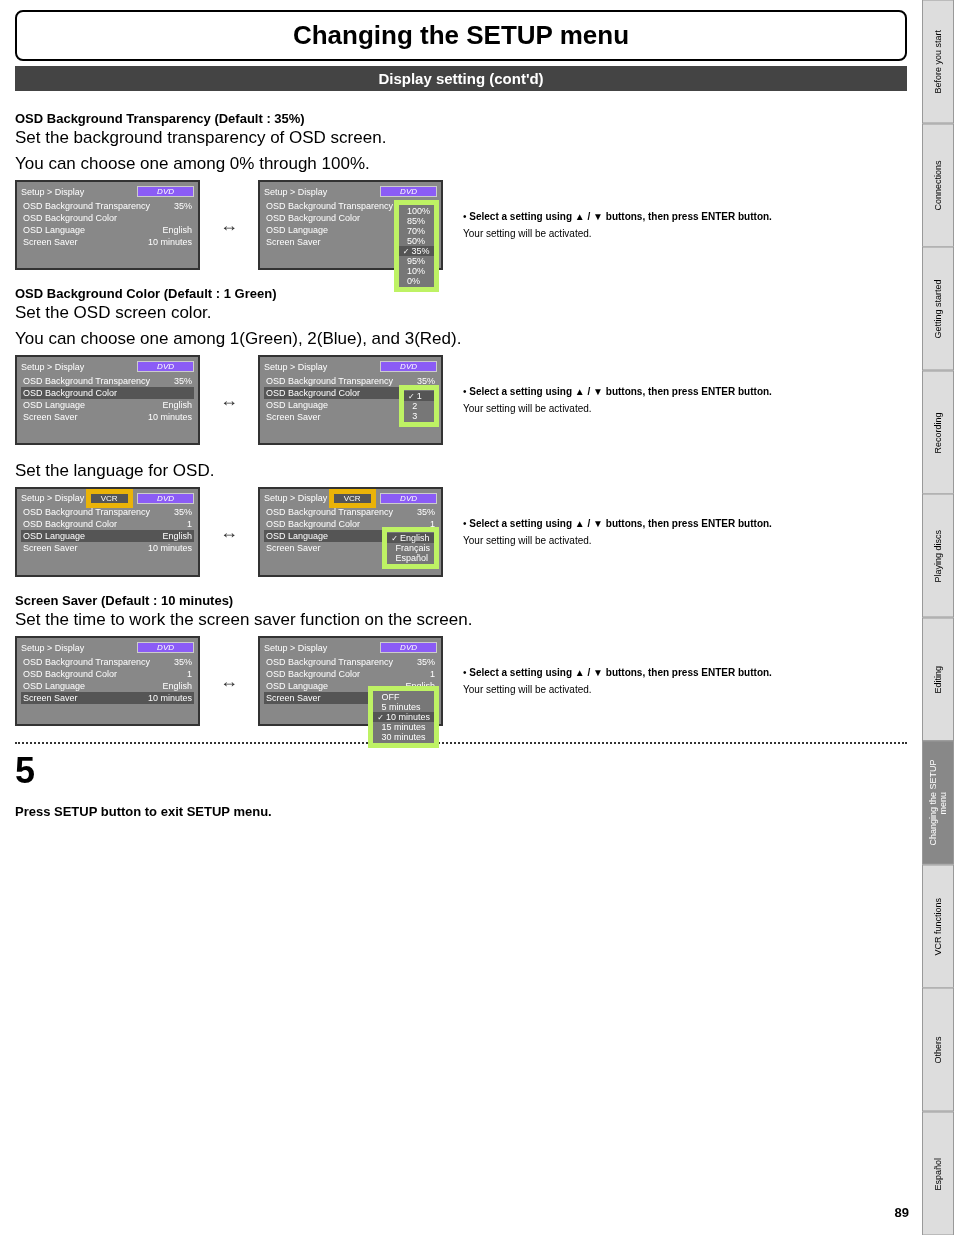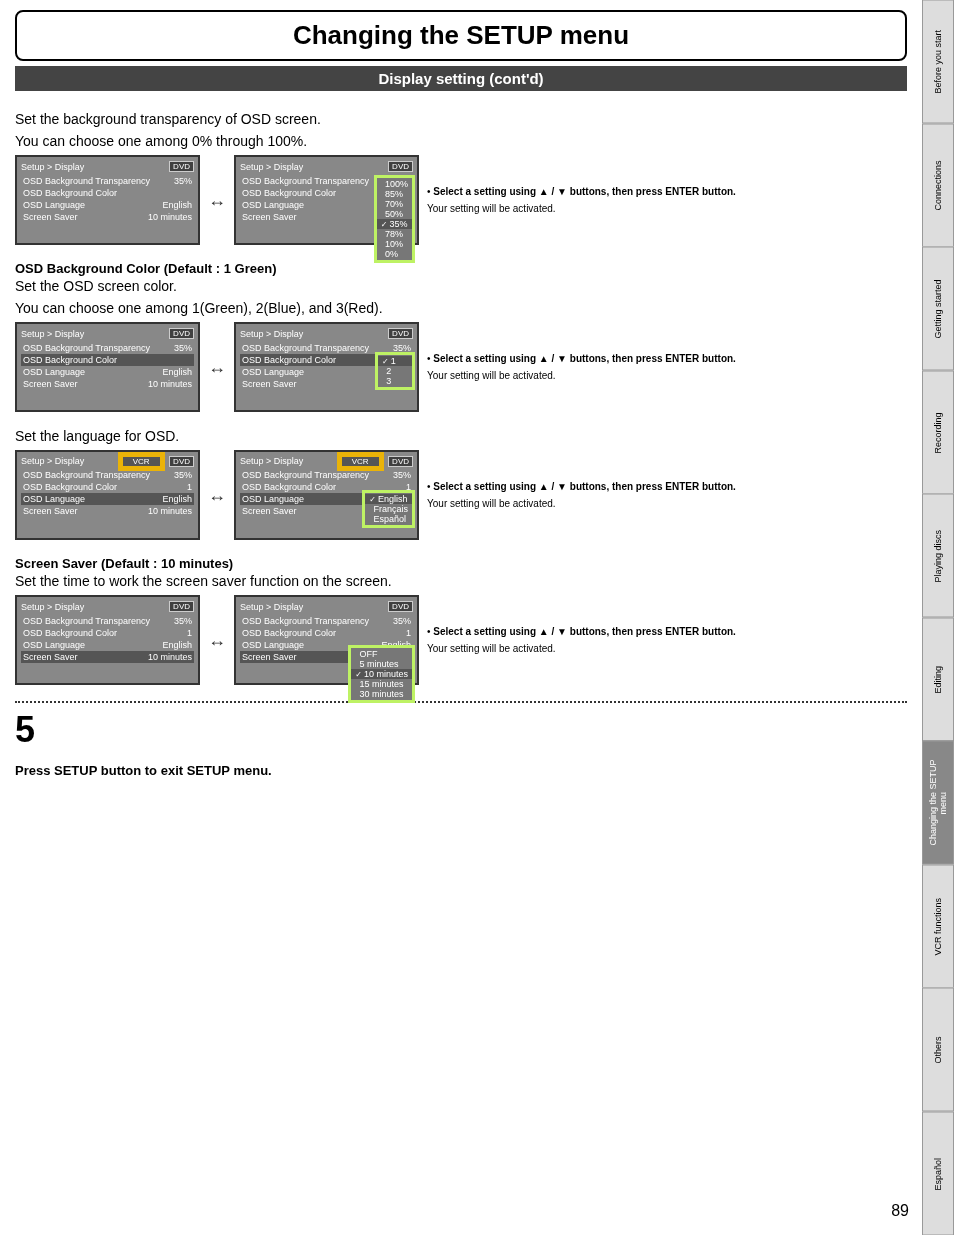--- a/index.html
+++ b/index.html
@@ -76,29 +76,29 @@
     
     .subsection {
       margin-bottom: 16px;
     }
     .subsection-title {
       font-size: 13px;
       font-weight: bold;
       margin-bottom: 2px;
     }
     .subsection-desc {
-      font-size: 14px;
+      font-size: 17px;
       margin-bottom: 6px;
     }
 
     
     .screens-row {
       display: flex;
       align-items: center;
-      gap: 8px;
+      gap: 20px;
       margin-bottom: 4px;
     }
 
     
     .osd-screen {
       background: #888;
       border: 2px solid #333;
       width: 185px;
       min-height: 90px;
       padding: 4px;
@@ -108,25 +108,26 @@
       position: relative;
     }
     .osd-screen-header {
       display: flex;
       justify-content: space-between;
       align-items: center;
       margin-bottom: 3px;
       font-size: 9px;
     }
     .osd-badge {
-      background: #404040;
+      background: #8b5cf6;
       border: 1px solid #ccc;
-      padding: 0 3px;
+      padding: 0 19px;
       font-size: 8px;
       color: #fff;
+      font-style: italic;
     }
     .osd-badge-vcr {
       background: #555;
       border: 5px solid #eab308;
       padding: 0 10px;
       font-size: 8px;
       color: #fff;
       margin-right: 2px;
     }
     .osd-row {
@@ -155,21 +156,21 @@
       width: 185px;
       min-height: 90px;
       padding: 4px;
       font-size: 9px;
       color: #fff;
       flex-shrink: 0;
       position: relative;
     }
     .dropdown-list {
       background: #777;
-      border: 3px solid #bef264;
+      border: 5px solid #bef264;
       font-size: 9px;
       color: #fff;
       position: absolute;
       right: 4px;
       padding: 1px 0;
       min-width: 40px;
     }
     .dropdown-item {
       padding: 0 4px;
       display: flex;
@@ -206,22 +207,22 @@
 
     .press-setup {
       font-size: 13px;
       font-weight: bold;
     }
 
     .page-number {
       position: absolute;
       bottom: 15px;
       right: 45px;
-      font-size: 16px;
-      font-weight: normal;
+      font-size: 13px;
+      font-weight: bold;
     }
   </style>
 </head>
 <body>
 
 <div class="sidebar">
   <div class="sidebar-tab">Before you start</div>
   <div class="sidebar-tab">Connections</div>
   <div class="sidebar-tab">Getting started</div>
   <div class="sidebar-tab">Recording</div>
@@ -235,20 +236,21 @@
 
 <div class="main">
 
   <div class="page-title-box">
     <span class="page-title">Changing the SETUP menu</span>
   </div>
 
   <div class="section-header">Display setting (cont'd)</div>
 
   <div class="subsection">
+    <div class="subsection-title">OSD Background Transparency (Default : 35%)</div>
     <div class="subsection-desc">Set the background transparency of OSD screen.</div>
     <div class="subsection-desc">You can choose one among 0% through 100%.</div>
 
     <div class="screens-row">
 
       <div class="osd-screen">
         <div class="osd-screen-header">
           <span>Setup &gt; Display</span>
           <span class="osd-badge">DVD</span>
         </div>
@@ -306,21 +308,21 @@
           <div class="dropdown-item">
               <span class="checkmark">&nbsp;</span>
               <span>50%</span>
             </div>
           <div class="dropdown-item checked">
               <span class="checkmark">✓</span>
               <span>35%</span>
             </div>
           <div class="dropdown-item">
               <span class="checkmark">&nbsp;</span>
-              <span>78%</span>
+              <span>95%</span>
             </div>
           <div class="dropdown-item">
               <span class="checkmark">&nbsp;</span>
               <span>10%</span>
             </div>
           <div class="dropdown-item">
               <span class="checkmark">&nbsp;</span>
               <span>0%</span>
             </div>
         </div>

